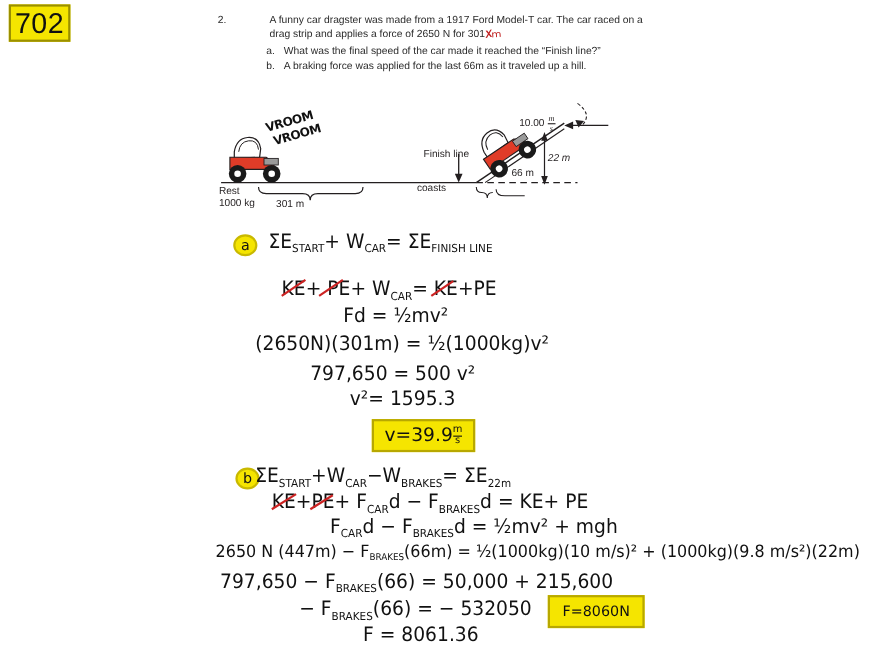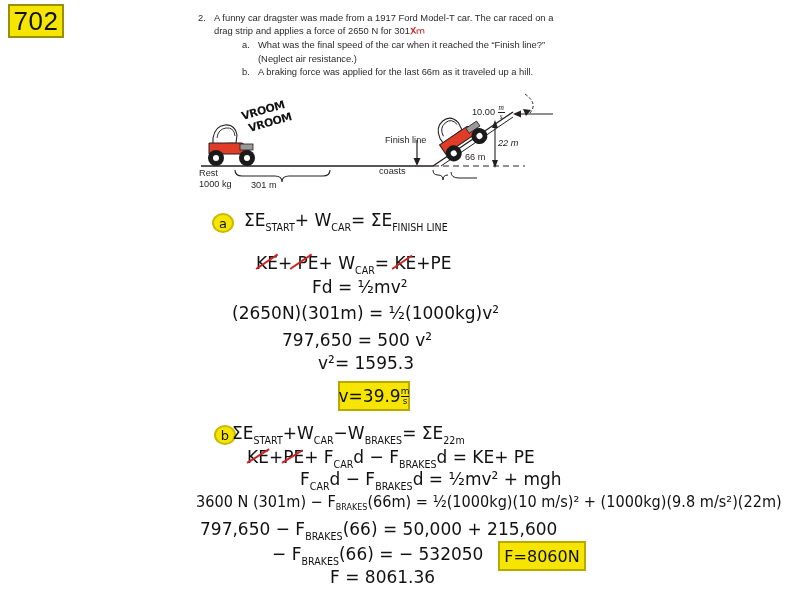--- a/index.html
+++ b/index.html
@@ -42,21 +42,21 @@
     left: 198px;
     top: 11px;
     width: 400px;
     font-size: 9.4px;
     line-height: 13.2px;
     color: #2b2b2b;
     font-family: "Liberation Sans", sans-serif;
   }
   .prob-row { display: flex; }
   .prob-num { width: 16px; flex: none; }
-  .prob-body { flex: 1; }
+  .prob-body { flex: 1; margin-left: 31px; }
   .sub-row { display: flex; margin-left: 44px; }
   .sub-letter { width: 16px; flex: none; }
   .sub-body { flex: 1; }
   .strike-x {
     color: #c02020;
     position: relative;
     display: inline-block;
     font-style: italic;
     font-weight: bold;
     transform: rotate(-12deg);
@@ -182,25 +182,21 @@
 
   <div class="prob-row">
     <span class="prob-num"></span>
     <span class="prob-body">
       <span>drag strip and applies a force of 2650 N for 301</span><span class="strike-x">X</span><span class="red-hand">m</span>
     </span>
   </div>
 
   <div class="sub-row">
     <span class="sub-letter">a.</span>
-    <span class="sub-body">What was the final speed of the car when it reached the “Finish line?”</span>
-  </div>
-  <div class="sub-row">
-    <span class="sub-letter"></span>
-    <span class="sub-body">(Neglect air resistance.)</span>
+    <span class="sub-body">What was the final speed of the car made it reached the “Finish line?”</span>
   </div>
 
   <div class="sub-row">
     <span class="sub-letter">b.</span>
     <span class="sub-body">A braking force was applied for the last 66m as it traveled up a hill.</span>
   </div>
 </div>
 
 <div id="diagram">
 
@@ -296,21 +292,21 @@
 <div class="redline" style="left:392px; top:268px; width:24px; transform: rotate(-34deg);"></div>
 
 <div class="hand hw-main" style="left:312px; top:277px;">Fd = ½mv²</div>
 
 <div class="hand hw-main" style="left:232px; top:303px;">(2650N)(301m) = ½(1000kg)v²</div>
 
 <div class="hand hw-main" style="left:282px; top:330px;">797,650 = 500 v²</div>
 
 <div class="hand hw-main" style="left:318px; top:353px;">v²= 1595.3</div>
 
-<div class="answer-box" style="left:338px; top:381px; width:72px; height:30px; font-size:17px;">
+<div class="answer-box" style="left:338px; top:381px; width:94px; height:30px; font-size:17px;">
   <span>v=39.9</span>
     <span class="fracsm">
       <span class="n">m</span>
       <span class="d">s</span>
     </span>
 </div>
 
 <div class="circle-marker" style="left:214px; top:425px;">
   <span>b</span>
 </div>
@@ -323,28 +319,28 @@
   <span>KE</span><span>+PE</span><span>+ F</span><sub class="hw-sub">CAR</sub><span>d − F</span><sub class="hw-sub">BRAKES</sub><span>d = KE+ PE</span>
 </div>
 <div class="redline" style="left:247px; top:462px; width:26px; transform: rotate(-32deg);"></div>
 <div class="redline" style="left:282px; top:462px; width:24px; transform: rotate(-32deg);"></div>
 
 <div class="hand hw-main" style="left:300px; top:469px;">
   <span>F</span><sub class="hw-sub">CAR</sub><span>d − F</span><sub class="hw-sub">BRAKES</sub><span>d = ½mv² + mgh</span>
 </div>
 
 <div class="hand" style="left:196px; top:494px; font-size:14.5px;">
-  <span>3600 N (301m) − F</span><sub style="font-size:8px; vertical-align:-3px;">BRAKES</sub><span>(66m) = ½(1000kg)(10 m/s)² + (1000kg)(9.8 m/s²)(22m)</span>
+  <span>2650 N (447m) − F</span><sub style="font-size:8px; vertical-align:-3px;">BRAKES</sub><span>(66m) = ½(1000kg)(10 m/s)² + (1000kg)(9.8 m/s²)(22m)</span>
 </div>
 
 <div class="hand hw-main" style="left:200px; top:519px;">
   <span>797,650 − F</span><sub class="hw-sub">BRAKES</sub><span>(66) = 50,000 + 215,600</span>
 </div>
 
 <div class="hand hw-main" style="left:272px; top:544px;">
   <span>− F</span><sub class="hw-sub">BRAKES</sub><span>(66) = − 532050</span>
 </div>
 
 <div class="hand hw-main" style="left:330px; top:567px;">F = 8061.36</div>
 
-<div class="answer-box" style="left:498px; top:541px; width:88px; height:30px; font-size:16px;">
+<div class="answer-box" style="left:498px; top:541px; width:88px; height:30px; font-size:13px;">
   <span>F=8060N</span>
 </div>
 
 </body></html>

